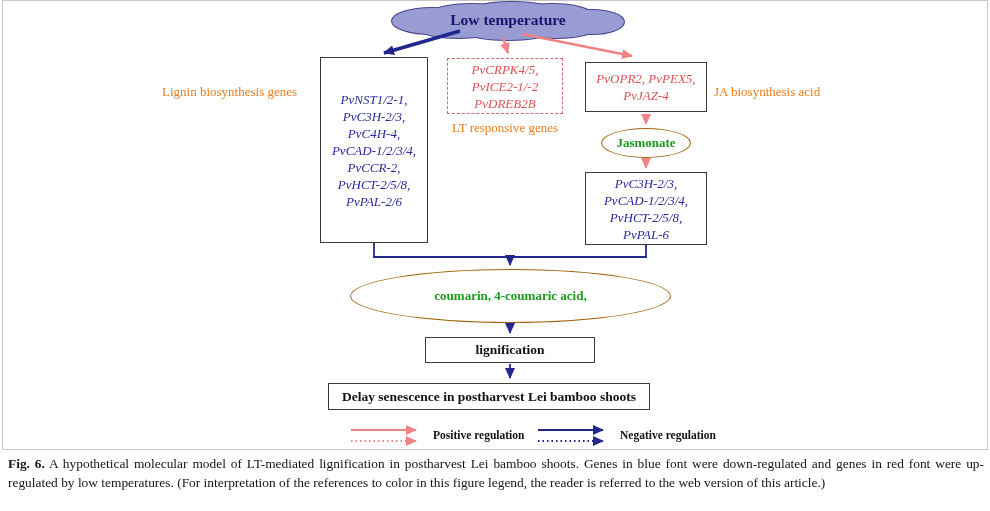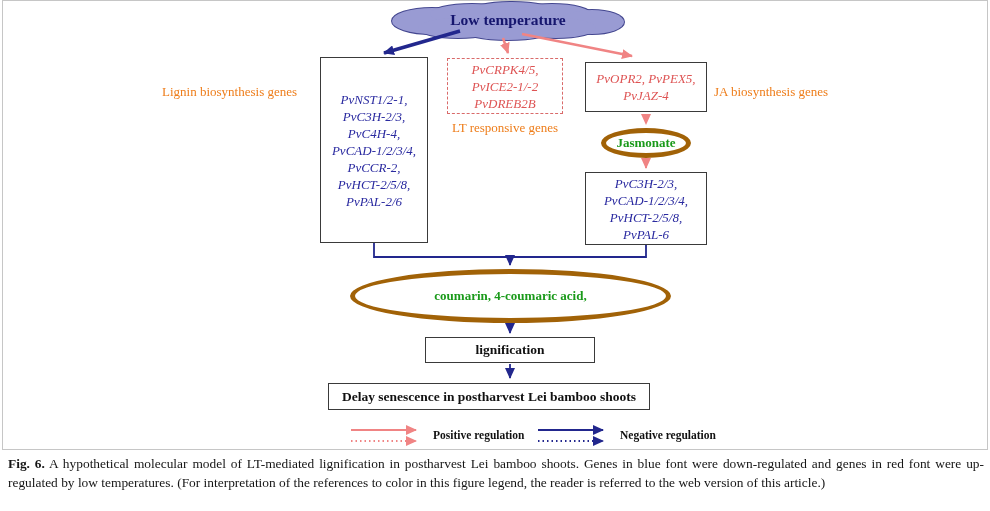--- a/index.html
+++ b/index.html
@@ -8,21 +8,21 @@
     font-family:"Liberation Serif", serif; overflow:hidden;
   }
   .layer { position:absolute; left:0; top:0; }
   .box {
     position:absolute; box-sizing:border-box; border:1px solid #3a3a3a; background:#ffffff;
     display:flex; flex-direction:column; align-items:center; justify-content:center;
     z-index:2;
   }
   .box.dashed { border:1.5px dashed #d96a6a; }
   .ellipse {
-    position:absolute; box-sizing:border-box; border:5px solid #a16207; background:#ffffff;
+    position:absolute; box-sizing:border-box; border:1px solid #a16207; background:#ffffff;
     border-radius:50%; display:flex; flex-direction:column; align-items:center; justify-content:center;
     z-index:2;
   }
   .gene-line { font-style:italic; font-size:13px; line-height:17px; text-align:center; white-space:nowrap; }
   .blue  { color:#2a2aa0; }
   .red   { color:#de5454; }
   .orange-label {
     position:absolute; color:#ee7d1a; font-weight:normal; font-size:13px;
     white-space:nowrap; z-index:2;
   }
@@ -97,21 +97,21 @@
     <line x1="351" y1="430" x2="416" y2="430" stroke="#f08484" stroke-width="2" marker-end="url(#ah-red)"></line>
     <line x1="351" y1="441" x2="416" y2="441" stroke="#f08484" stroke-width="2" stroke-dasharray="1.5 3" marker-end="url(#ah-red)"></line>
     <line x1="538" y1="430" x2="603" y2="430" stroke="#22278d" stroke-width="2" marker-end="url(#ah-navy)"></line>
     <line x1="538" y1="441" x2="603" y2="441" stroke="#22278d" stroke-width="2" stroke-dasharray="1.5 3" marker-end="url(#ah-navy)"></line>
   </svg>
 
   <div class="cloud-label" style="left:418px; top:11px; width:180px;">Low temperature</div>
 
   <div class="orange-label" style="left:162px; top:84px;">Lignin biosynthesis genes</div>
   <div class="orange-label" style="left:440px; top:120px; width:130px; text-align:center;">LT responsive genes</div>
-  <div class="orange-label" style="left:714px; top:84px;">JA biosynthesis genes</div>
+  <div class="orange-label" style="left:714px; top:84px;">JA biosynthesis acid</div>
 
   <div class="box" style="left:320px; top:57px; width:108px; height:186px;">
     <div class="gene-line blue">PvNST1/2-1,</div>
     <div class="gene-line blue">PvC3H-2/3,</div>
     <div class="gene-line blue">PvC4H-4,</div>
     <div class="gene-line blue">PvCAD-1/2/3/4,</div>
     <div class="gene-line blue">PvCCR-2,</div>
     <div class="gene-line blue">PvHCT-2/5/8,</div>
     <div class="gene-line blue">PvPAL-2/6</div>
   </div>

